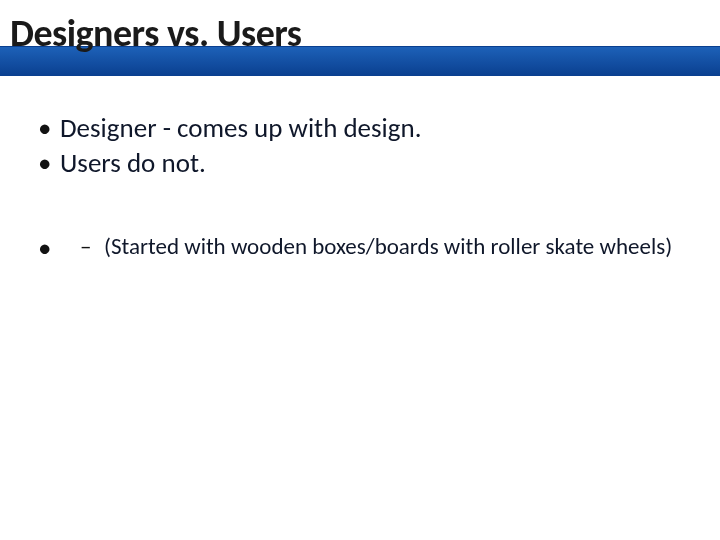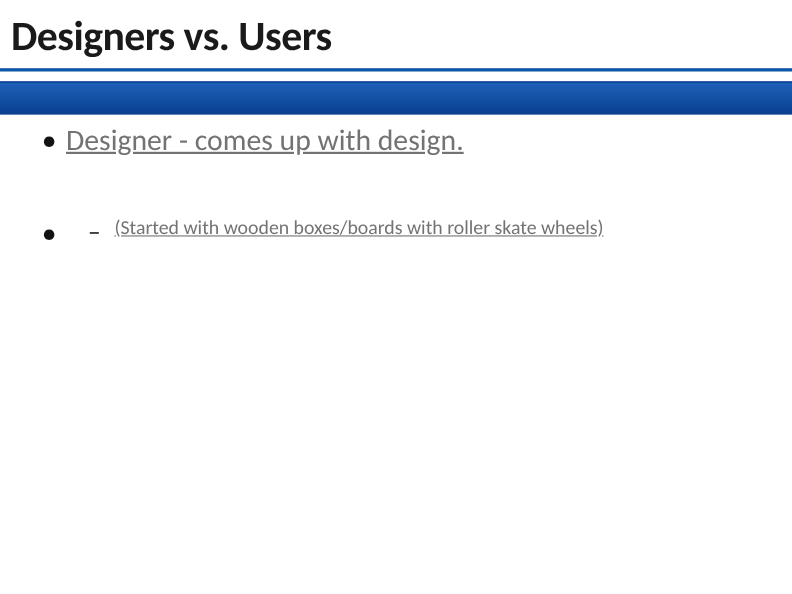--- a/index.html
+++ b/index.html
@@ -1,21 +1,21 @@
 <!DOCTYPE html>
 <html><head>
 <meta charset="utf-8">
 <style>
   * { margin: 0; padding: 0; box-sizing: border-box; }
   html, body { width: 720px; height: 540px; overflow: hidden; font-family: Calibri, "Segoe UI", Arial, sans-serif; background: #fff; }
   .slide { width: 720px; height: 540px; position: relative; background: #fff; }
   .title-band {
     position: relative;
     width: 100%;
-    height: 104px;
+    height: 76px;
     background: linear-gradient(to bottom, #ffffff 0%, #ffffff 12%, #0b4ea3 12%, #0a3f8f 100%);
     text-decoration: underline;
   }
   .title-band::before {
     content: "";
     position: absolute;
     left: 0; right: 0; top: 0; height: 74px;
     background: #ffffff;
   }
   .title-band-blue {
@@ -33,22 +33,21 @@
     position: absolute;
     left: 10px; top: 10px;
     font-size: 38px;
     font-weight: 700;
     color: #1a1a1a;
     letter-spacing: -0.5px;
   }
   .body {
     position: absolute;
     left: 34px; right: 30px; top: 112px;
-    color: #737373;
-    text-decoration: underline;
+    color: #0f172a;
   }
   ul.level1 { list-style: none; }
   ul.level1 > li {
     position: relative;
     padding-left: 26px;
     font-size: 27px;
     line-height: 1.22;
     margin-bottom: 2px;
   }
   ul.level1 > li::before {
@@ -57,21 +56,21 @@
     left: 4px; top: 0;
     font-size: 27px;
     color: #121212;
   }
   .gap { height: 44px; }
   ul.level2 { list-style: none; margin-top: 6px; }
   ul.level2 > li {
     position: relative;
     padding-left: 30px;
     margin-left: 14px;
-    font-size: 18px;
+    font-size: 23px;
     line-height: 1.22;
   }
   ul.level2 > li::before {
     content: "–";
     position: absolute;
     left: 6px; top: 0;
     font-size: 23px;
     color: #121212;
   }
 </style>
@@ -82,20 +81,21 @@
 
   <div class="title-band">
     <div class="title-underline"></div>
     <div class="title-band-blue"></div>
     <div class="slide-title">Designers vs. Users</div>
   </div>
 
   <div class="body">
     <ul class="level1">
       <li><span>Designer  - comes up with design.</span></li>
+      <li><span>Users do not.</span></li>
     </ul>
 
     <div class="gap"></div>
 
     <ul class="level1">
       <li>
         <ul class="level2">
           <li><span>(Started with wooden boxes/boards with roller skate wheels)</span></li>
         </ul>
       </li>

